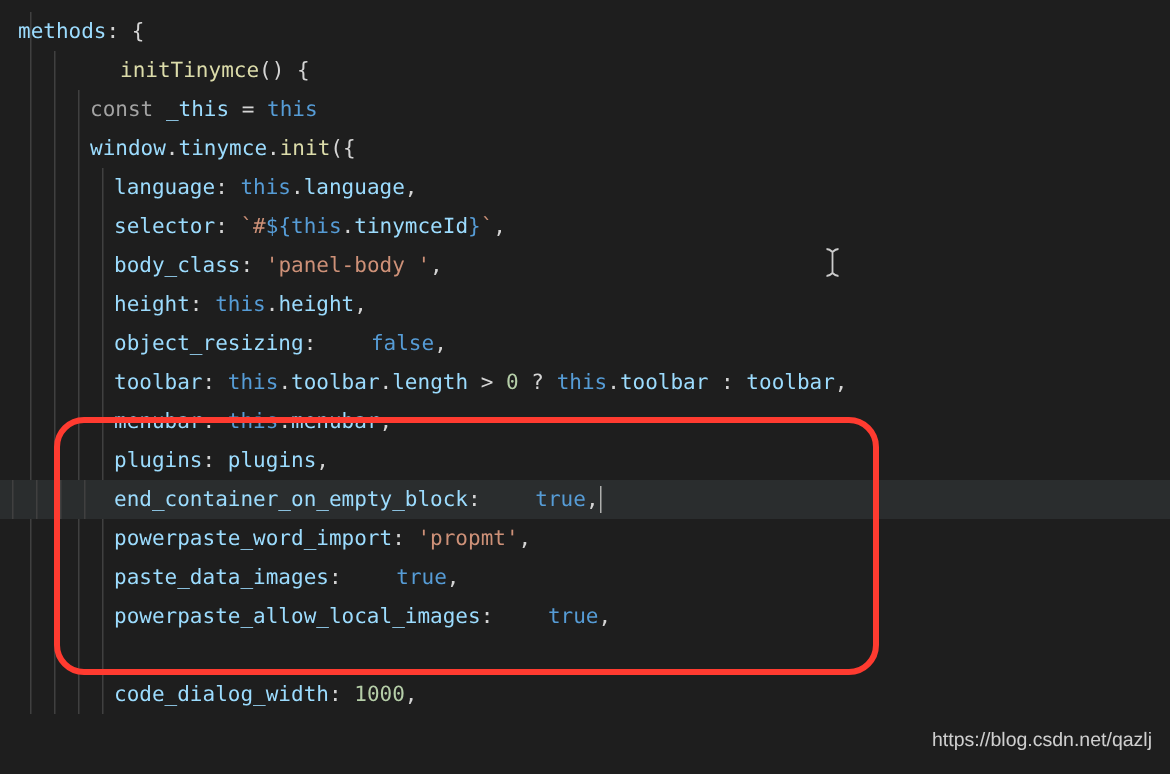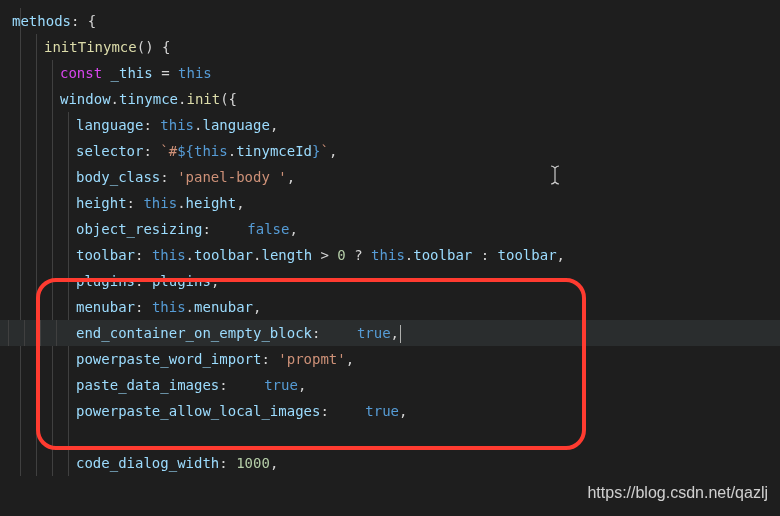--- a/index.html
+++ b/index.html
@@ -35,34 +35,34 @@
       position: absolute;
     }
     .g1 { left: 8px; }
     .g2 { left: 24px; }
     .g3 { left: 40px; }
     .g4 { left: 56px; }
     .indent { display: inline-block; }
     .w32 { width: 32px; }
     .w48 { width: 48px; }
     .w64 { width: 64px; }
-    .kw-const { color: #d946ef; }
+    .kw-const { color: #a3a3a3; }
     .kw-this { color: #569cd6; }
     .kw-bool { color: #569cd6; margin-left: 28px; }
     .identifier { color: #9cdcfe; text-align: center; }
     .property { color: #9cdcfe; margin-top: 12px; }
     .propkey { color: #9cdcfe; }
     .method { color: #dcdcaa; }
     .string { color: #ce9178; }
     .tmpl { color: #ce9178; }
     .tmpl-brace { color: #569cd6; }
     .punct { color: #d4d4d4; }
     .operator { color: #d4d4d4; }
     .num { color: #b5cea8; }
-    .funcname { color: #dcdcaa; }
+    .funcname { color: #dcdcaa; margin-left: 36px; }
     .highlight-line {
       background: #2a2d2e;
       margin-left: -12px;
       padding-left: 12px;
       margin-right: -20px;
     }
     .red-box {
       position: absolute;
       left: 36px;
       top: 278px;
@@ -70,21 +70,21 @@
       height: 172px;
       border: 4px solid #ff3b30;
       border-radius: 20px;
       pointer-events: none;
     }
     .watermark {
       position: absolute;
       right: 12px;
       bottom: 10px;
       color: #eeeeee;
-      font-size: 16px;
+      font-size: 13px;
       opacity: 0.85;
       font-family: Arial, sans-serif;
     }
     .cursor-icon {
       position: absolute;
       left: 548px;
       top: 164px;
       width: 14px;
       height: 22px;
       pointer-events: none;
@@ -121,23 +121,23 @@
   <div class="line"><span class="indent-guide g1"></span><span class="indent-guide g2"></span><span class="indent-guide g3"></span><span class="indent-guide g4"></span><span class="indent w64"></span><span class="propkey">selector</span><span class="punct">: </span><span class="tmpl">`#</span><span class="tmpl-brace">${</span><span class="kw-this">this</span><span class="punct">.</span><span class="identifier">tinymceId</span><span class="tmpl-brace">}</span><span class="tmpl">`</span><span class="punct">,</span></div>
 
   <div class="line"><span class="indent-guide g1"></span><span class="indent-guide g2"></span><span class="indent-guide g3"></span><span class="indent-guide g4"></span><span class="indent w64"></span><span class="propkey">body_class</span><span class="punct">: </span><span class="string">'panel-body '</span><span class="punct">,</span></div>
 
   <div class="line"><span class="indent-guide g1"></span><span class="indent-guide g2"></span><span class="indent-guide g3"></span><span class="indent-guide g4"></span><span class="indent w64"></span><span class="propkey">height</span><span class="punct">: </span><span class="kw-this">this</span><span class="punct">.</span><span class="identifier">height</span><span class="punct">,</span></div>
 
   <div class="line"><span class="indent-guide g1"></span><span class="indent-guide g2"></span><span class="indent-guide g3"></span><span class="indent-guide g4"></span><span class="indent w64"></span><span class="propkey">object_resizing</span><span class="punct">: </span><span class="kw-bool">false</span><span class="punct">,</span></div>
 
   <div class="line"><span class="indent-guide g1"></span><span class="indent-guide g2"></span><span class="indent-guide g3"></span><span class="indent-guide g4"></span><span class="indent w64"></span><span class="propkey">toolbar</span><span class="punct">: </span><span class="kw-this">this</span><span class="punct">.</span><span class="identifier">toolbar</span><span class="punct">.</span><span class="identifier">length</span><span class="operator"> &gt; </span><span class="num">0</span><span class="operator"> ? </span><span class="kw-this">this</span><span class="punct">.</span><span class="identifier">toolbar</span><span class="operator"> : </span><span class="identifier">toolbar</span><span class="punct">,</span></div>
 
+  <div class="line"><span class="indent-guide g1"></span><span class="indent-guide g2"></span><span class="indent-guide g3"></span><span class="indent-guide g4"></span><span class="indent w64"></span><span class="propkey">menubar</span><span class="punct">: </span><span class="kw-this">this</span><span class="punct">.</span><span class="identifier">menubar</span><span class="punct">,</span></div>
+
   <div class="line"><span class="indent-guide g1"></span><span class="indent-guide g2"></span><span class="indent-guide g3"></span><span class="indent-guide g4"></span><span class="indent w64"></span><span class="propkey">plugins</span><span class="punct">: </span><span class="identifier">plugins</span><span class="punct">,</span></div>
-
-  <div class="line"><span class="indent-guide g1"></span><span class="indent-guide g2"></span><span class="indent-guide g3"></span><span class="indent-guide g4"></span><span class="indent w64"></span><span class="propkey">menubar</span><span class="punct">: </span><span class="kw-this">this</span><span class="punct">.</span><span class="identifier">menubar</span><span class="punct">,</span></div>
 
   <div class="line highlight-line"><span class="indent-guide g1"></span><span class="indent-guide g2"></span><span class="indent-guide g3"></span><span class="indent-guide g4"></span><span class="indent w64"></span><span class="propkey">end_container_on_empty_block</span><span class="punct">: </span><span class="kw-bool">true</span><span class="punct">,</span><span class="text-cursor"></span></div>
 
   <div class="line"><span class="indent-guide g1"></span><span class="indent-guide g2"></span><span class="indent-guide g3"></span><span class="indent-guide g4"></span><span class="indent w64"></span><span class="propkey">powerpaste_word_import</span><span class="punct">: </span><span class="string">'propmt'</span><span class="punct">,</span></div>
 
 
   <div class="line"><span class="indent-guide g1"></span><span class="indent-guide g2"></span><span class="indent-guide g3"></span><span class="indent-guide g4"></span><span class="indent w64"></span><span class="propkey">paste_data_images</span><span class="punct">: </span><span class="kw-bool">true</span><span class="punct">,</span></div>
 
   <div class="line"><span class="indent-guide g1"></span><span class="indent-guide g2"></span><span class="indent-guide g3"></span><span class="indent-guide g4"></span><span class="indent w64"></span><span class="propkey">powerpaste_allow_local_images</span><span class="punct">: </span><span class="kw-bool">true</span><span class="punct">,</span></div>
 

